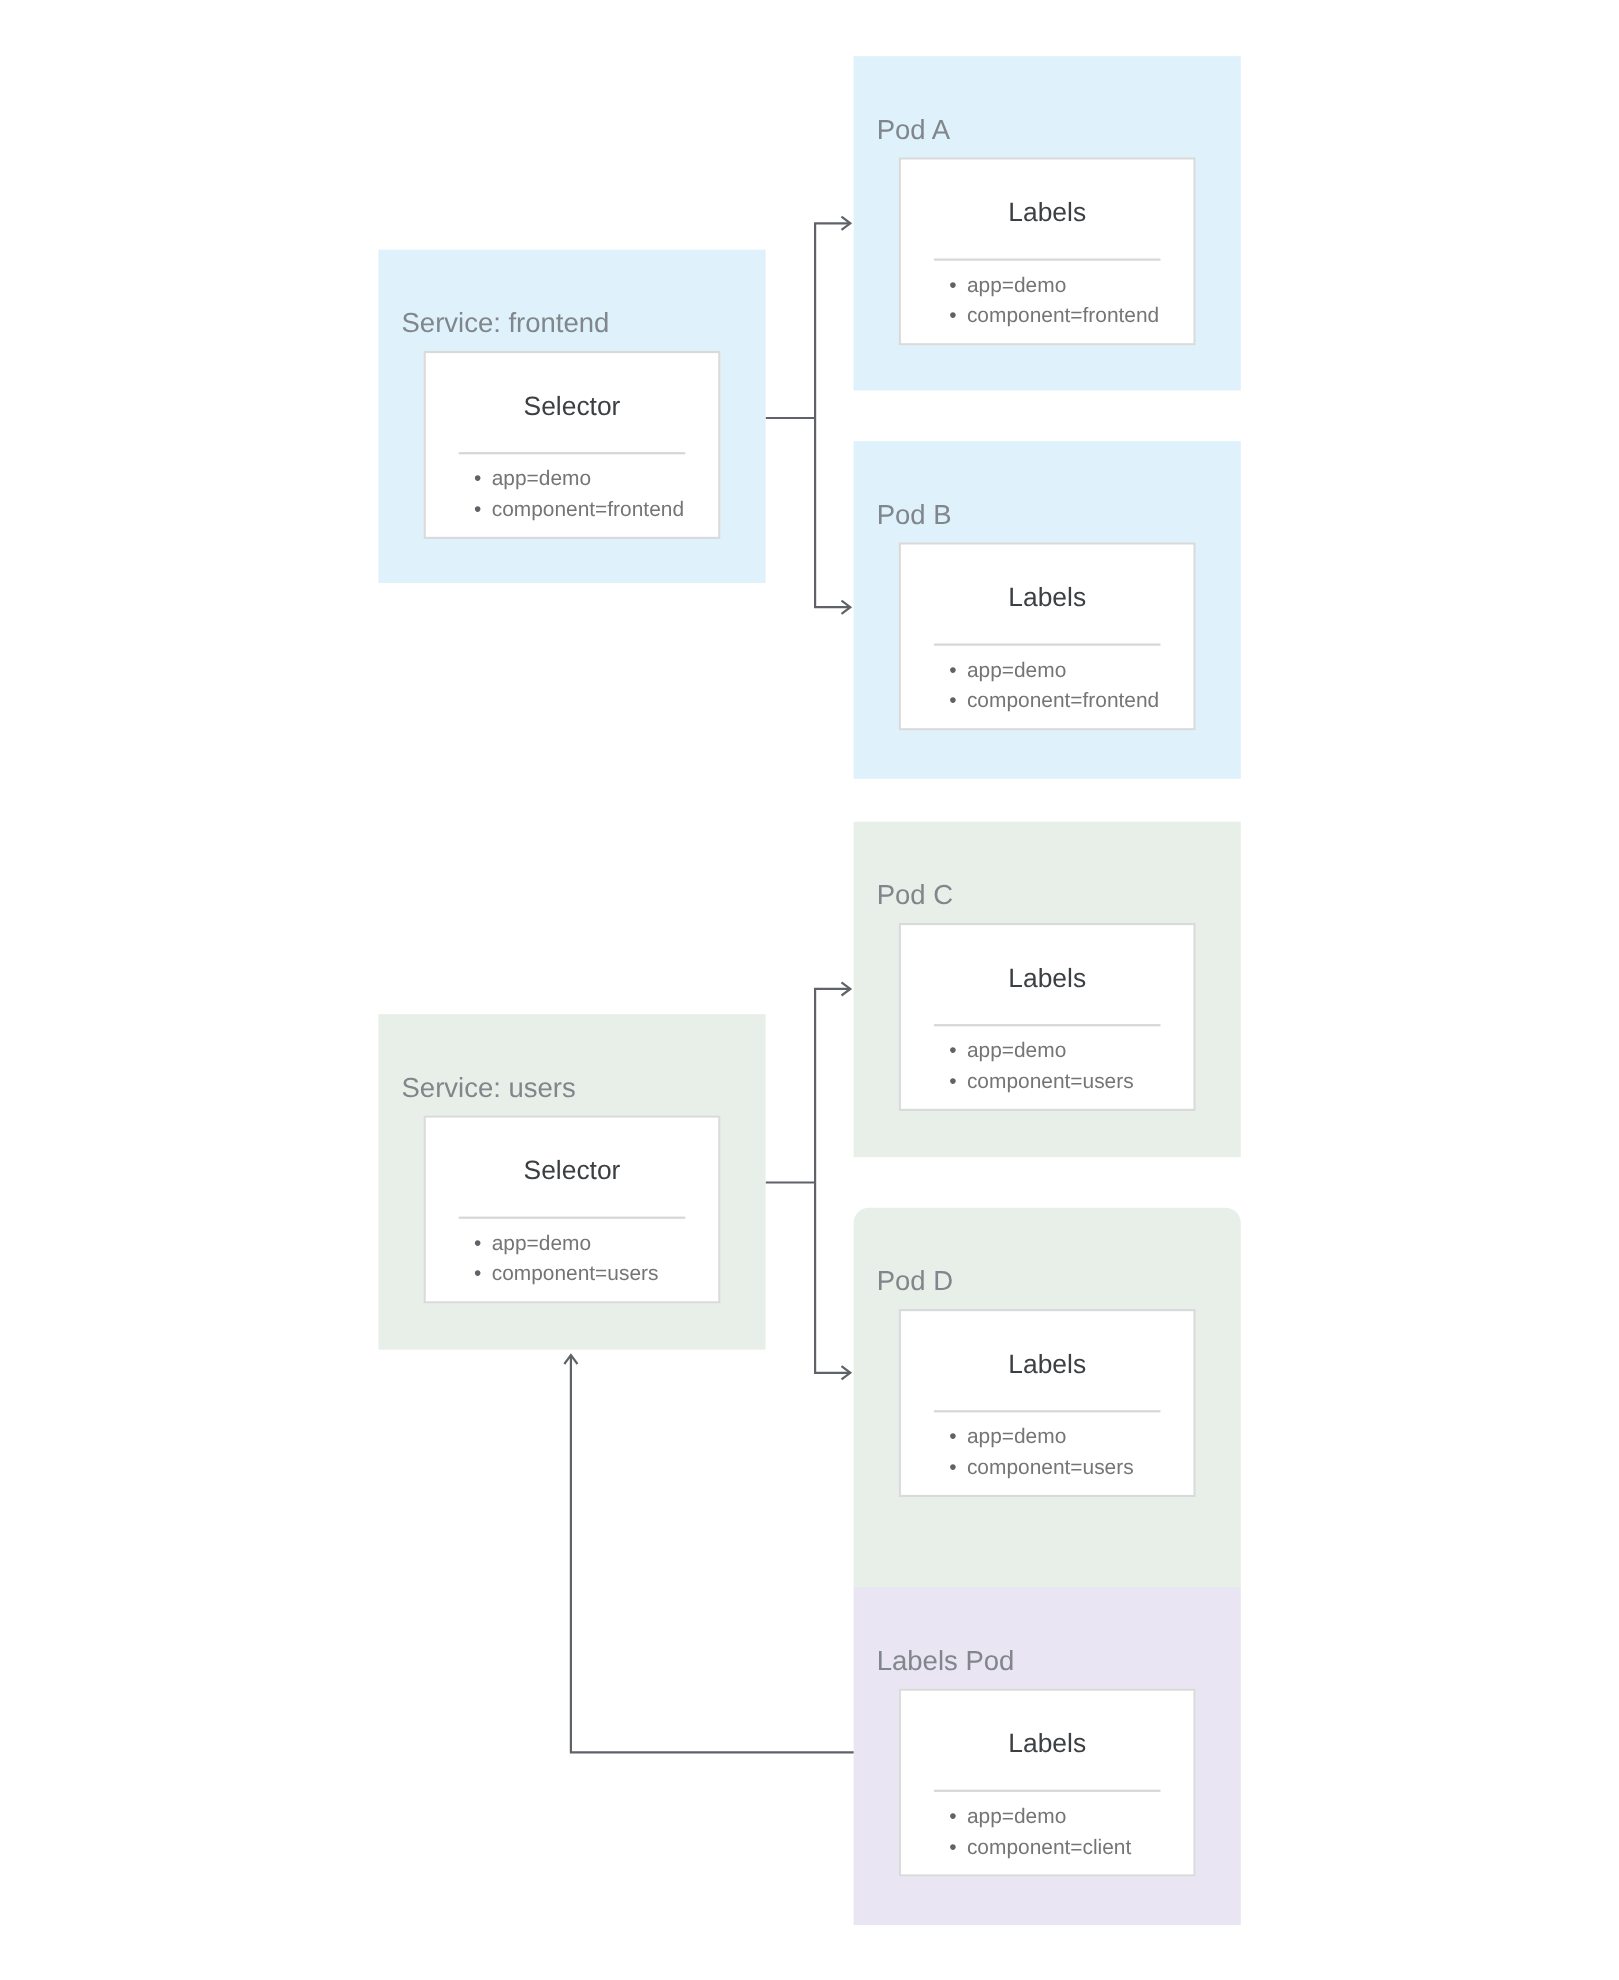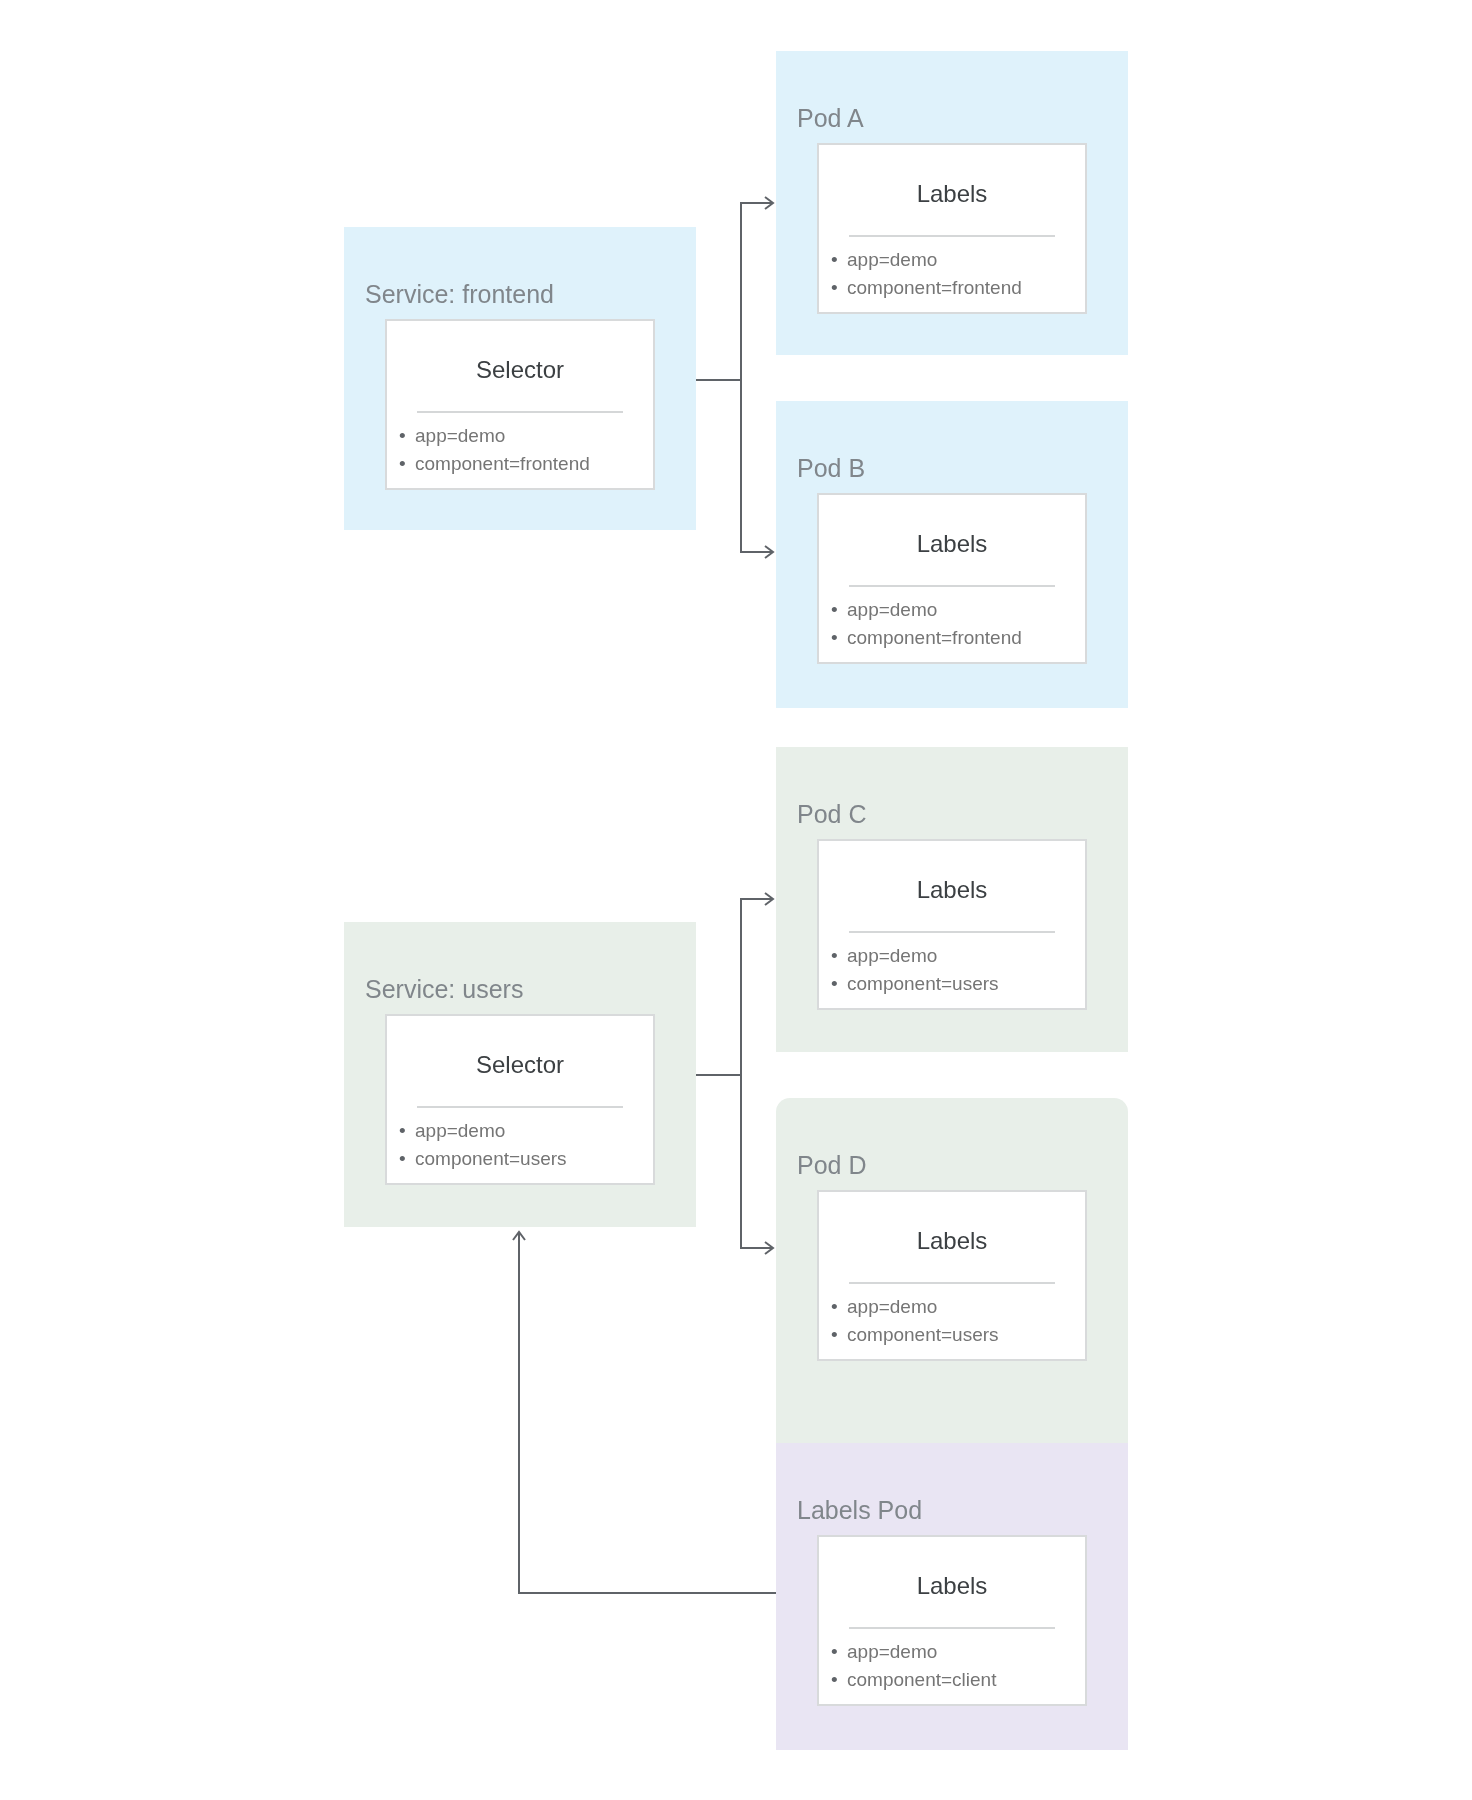--- a/index.html
+++ b/index.html
@@ -64,21 +64,21 @@
   }
   .divider {
     width: 206px;
     margin: 24px auto 0;
     border: none;
     border-top: 2px solid var(--divider, #d5d7d8);
   }
   .items {
     list-style: none;
     margin-top: 9px;
-    padding-left: 12px;
+    padding-left: 44px;
   }
   .items li {
     font-size: 19px;
     line-height: 28px;
     color: var(--item_text, #757575);
     white-space: nowrap;
   }
   .items li::before {
     content: "\2022";
     display: inline-block;

